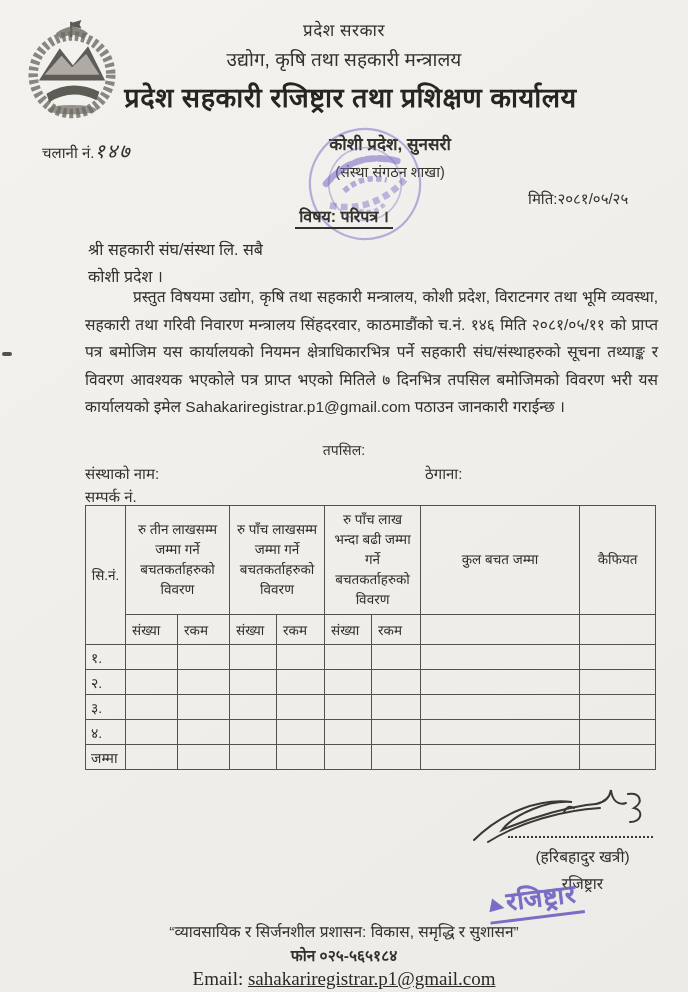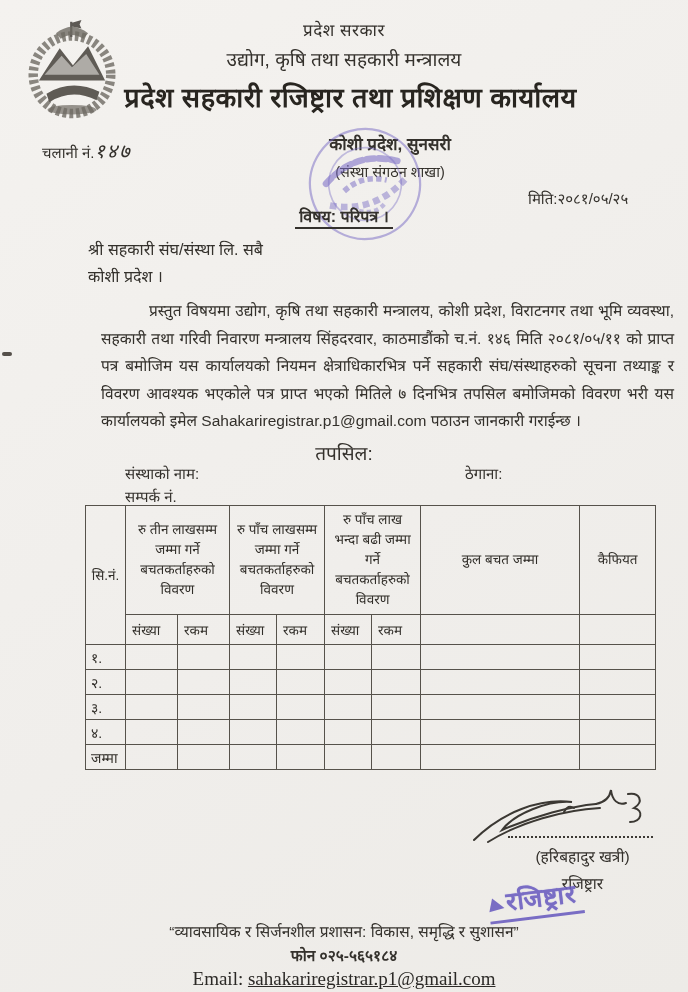--- a/index.html
+++ b/index.html
@@ -23,28 +23,28 @@
   .loc-block{top:132px;left:250px;width:280px;text-align:center;}
   .loc-1{font-size:17px;font-weight:600;}
   .loc-2{font-size:14.5px;margin-top:6px;}
   .date-line{top:188px;left:528px;font-size:15px;white-space:nowrap;}
   .subject-line{top:205px;font-size:16px;font-weight:700;}
   .subject-line span{border-bottom:2px solid #34312c;padding:0 4px 2px;}
   
   .round-stamp{top:118px;left:296px;width:138px;height:132px;pointer-events:none;}
   .addressee{top:236px;left:88px;font-size:16px;line-height:27px;}
   .body-par{
-    top:297px;left:85px;width:573px;font-size:15.5px;line-height:27.5px;
-    text-align:justify;text-indent:48px;color:#33302b;margin-left:16px;
-  }
-  
-  .tapasil-head{top:440px;font-size:19px;}
+    top:283px;left:85px;width:573px;font-size:15.5px;line-height:27.5px;
+    text-align:justify;text-indent:48px;color:#33302b;
+  }
+  
+  .tapasil-head{top:440px;font-size:14px;}
   .fields{top:462px;left:85px;width:573px;font-size:15px;line-height:23px;}
   .fields .row{display:flex;}
-  .fields .row>div:first-child{width:340px;margin-left:40px;}
+  .fields .row>div:first-child{width:340px;}
   
   .sheet-table{
     position:absolute;top:505px;left:85px;width:570px;height:243px;
     border-collapse:collapse;table-layout:fixed;font-size:13.5px;color:#312e29;
   }
   .sheet-table td,.sheet-table th{
     border:1px solid #56524b;padding:1px 3px;font-weight:normal;vertical-align:middle;
   }
   .sheet-table th.grp{text-align:center;padding:4px 6px;line-height:20px;}
   .sheet-table .sn-col{width:40px;}

